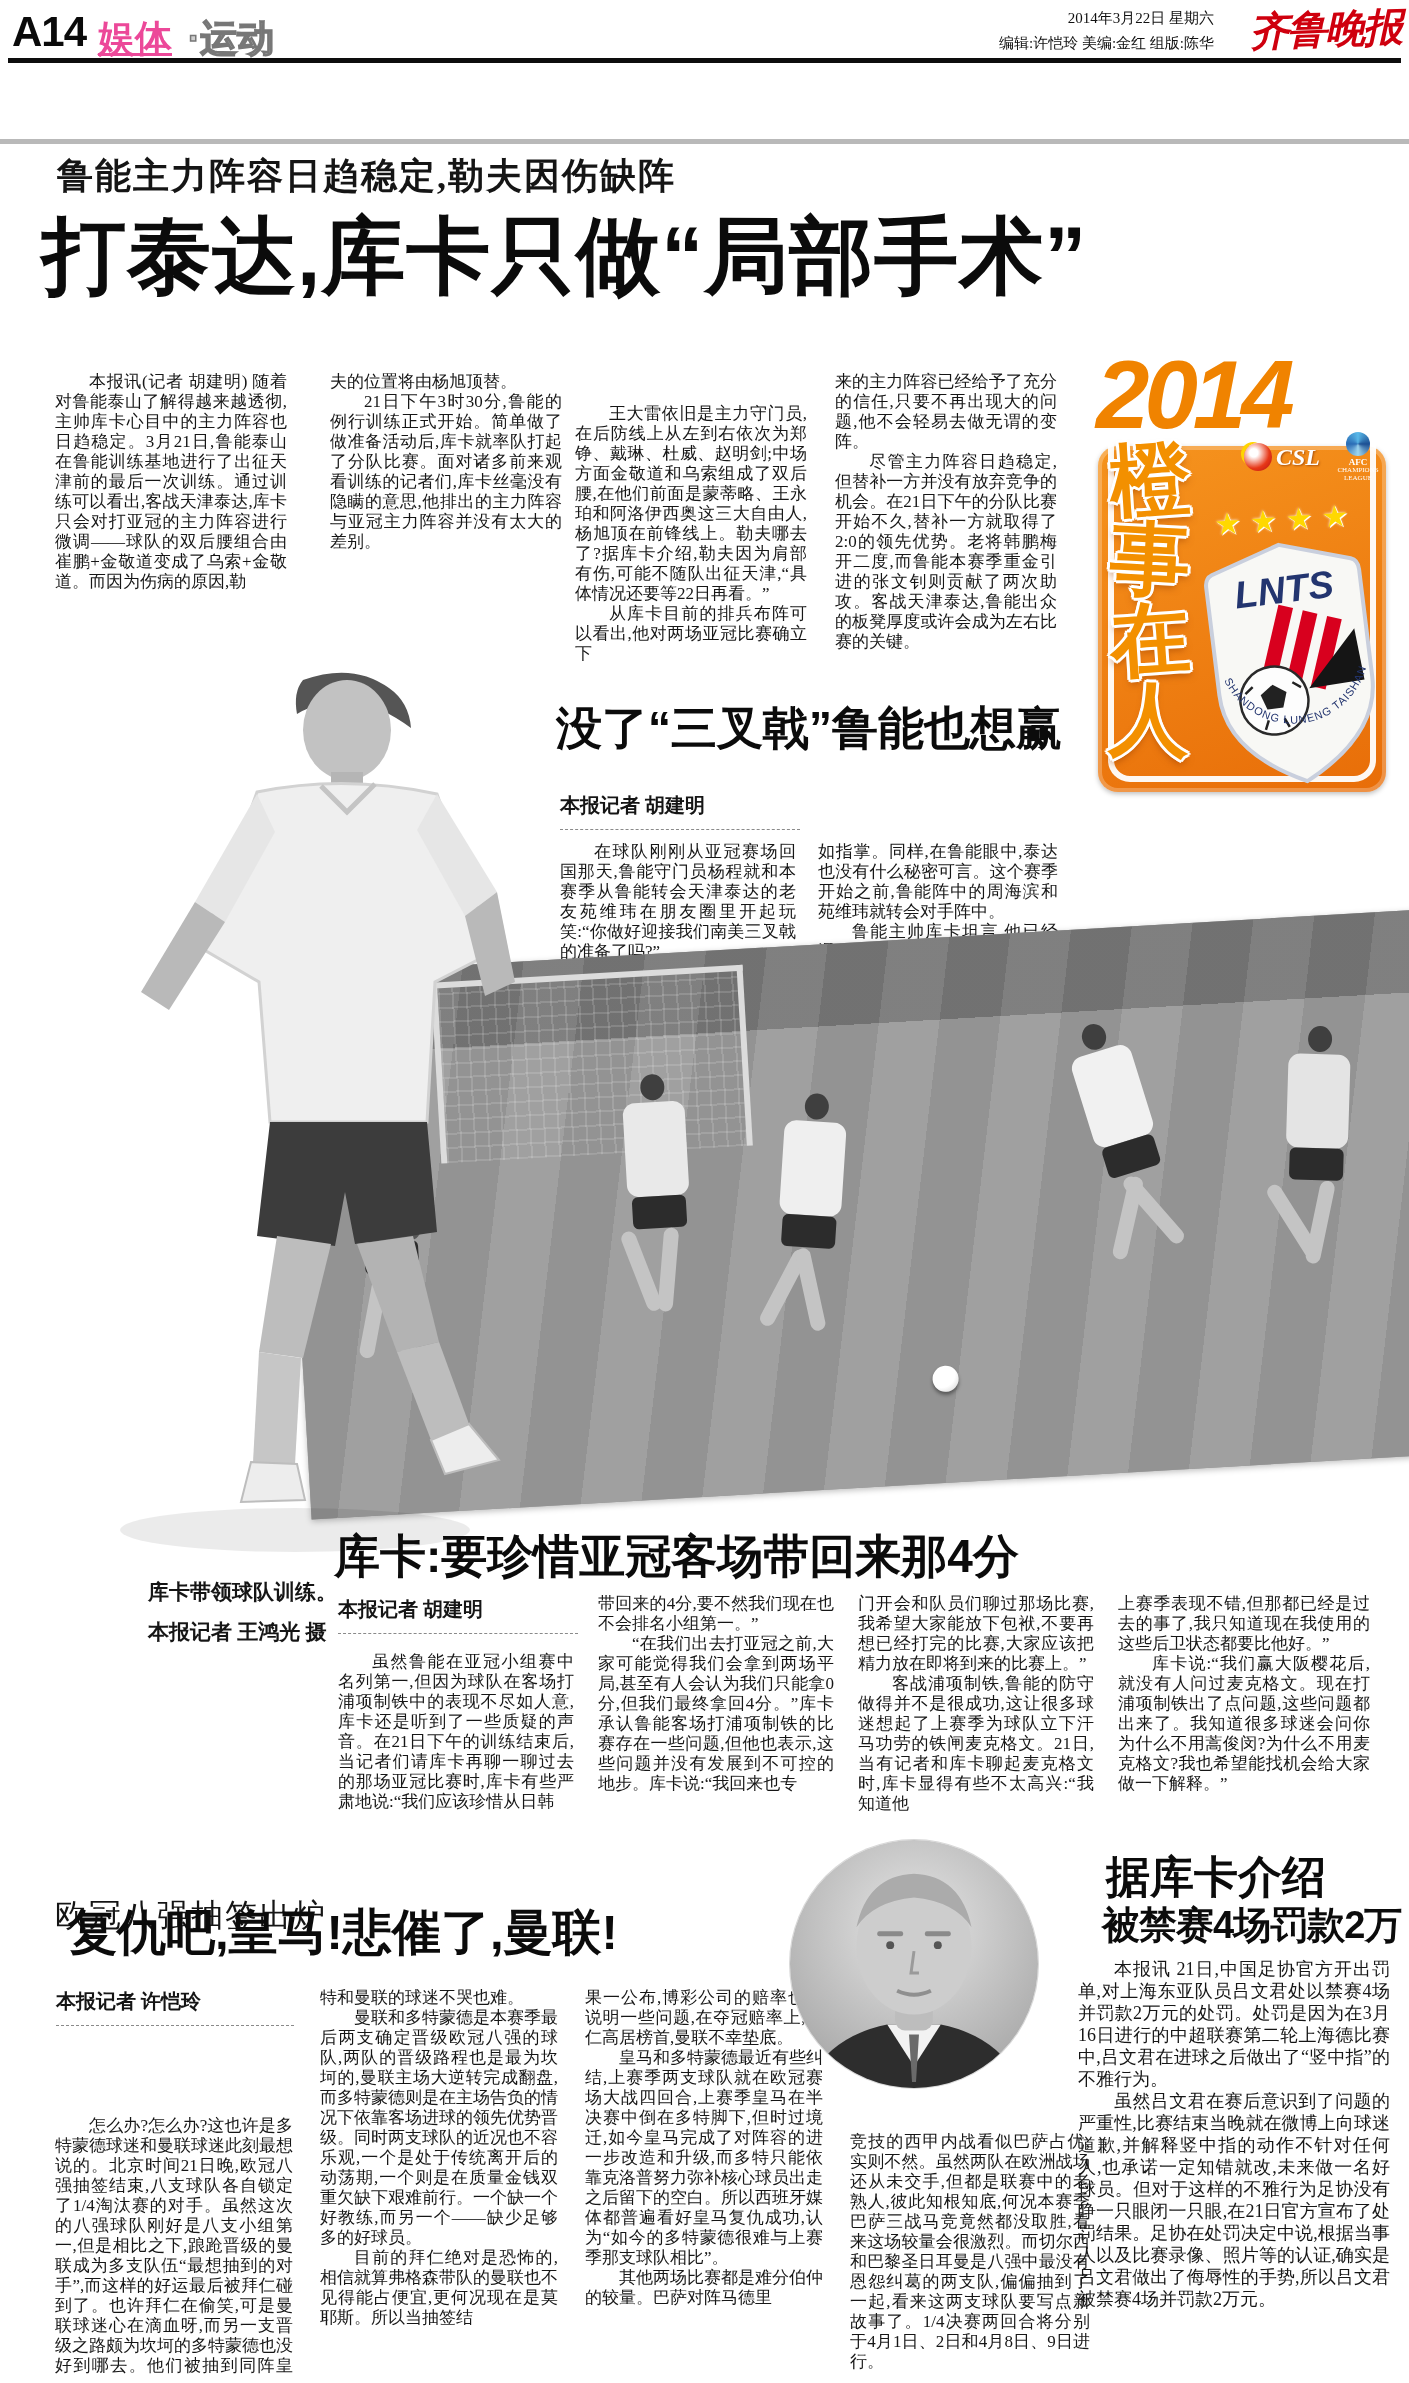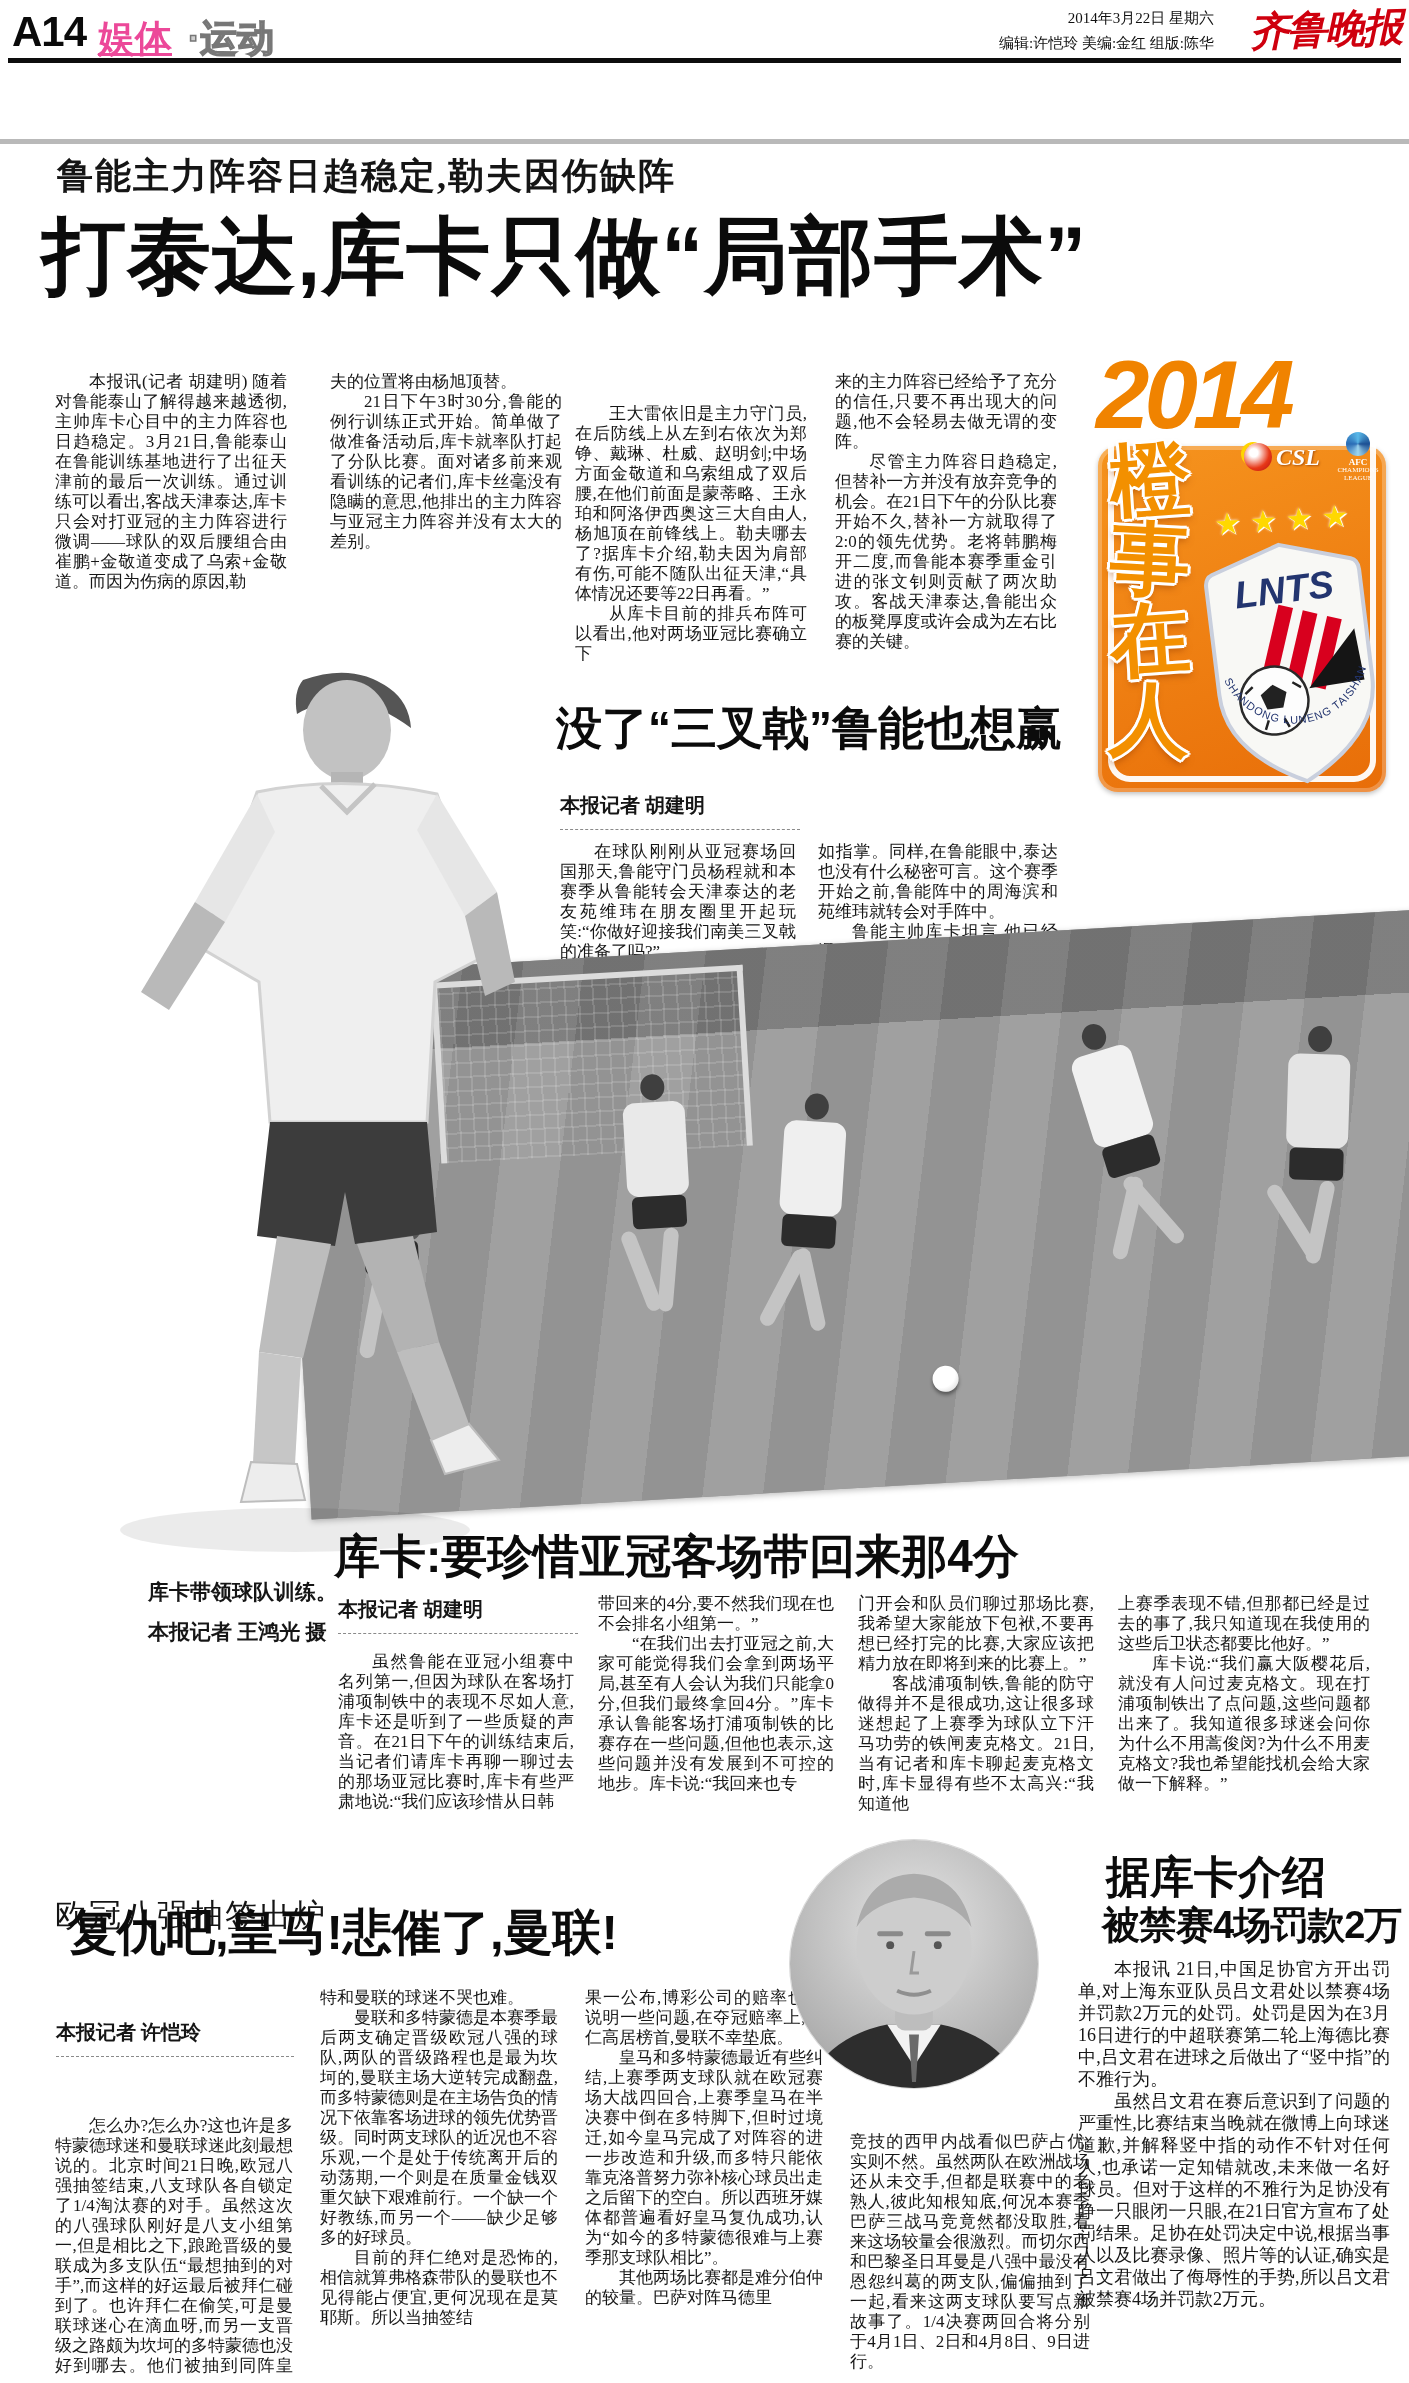--- a/index.html
+++ b/index.html
@@ -36,21 +36,21 @@
   .cap1{left:148px;top:1578px;font-size:21px;font-weight:700;}
   .cap2{left:148px;top:1618px;font-size:21px;font-weight:700;}
   .a3-headline{left:334px;top:1526px;font-size:46px;}
   .a3-byline{left:338px;top:1596px;width:240px;}
   .a3c1{left:338px;top:1652px;width:236px;height:175px;}
   .a3c2{left:598px;top:1594px;width:236px;height:228px;}
   .a3c3{left:858px;top:1594px;width:236px;height:228px;}
   .a3c4{left:1118px;top:1594px;width:252px;height:228px;}
   .a4-kicker{left:55px;top:1852px;font-size:32px;font-weight:400;margin-top:42px;}
   .a4-headline{left:50px;top:1900px;font-size:49px;margin-left:18px;}
-  .a4-byline{left:56px;top:1988px;width:238px;margin-top:31px;}
+  .a4-byline{left:56px;top:1988px;width:238px;}
   .a4c1{left:55px;top:2116px;width:238px;height:260px;}
   .a4c2{left:320px;top:1988px;width:238px;height:390px;}
   .a4c3{left:585px;top:1988px;width:238px;height:390px;}
   .a4c4{left:850px;top:2132px;width:240px;height:246px;}
   .a5-headline1{left:1106px;top:1848px;font-size:44px;}
   .a5-headline2{left:1102px;top:1900px;font-size:38px;letter-spacing:-1px;}
   .a5-text{left:1078px;top:1958px;width:312px;height:420px;}
   
   .coach-photo{left:45px;top:650px;width:480px;height:915px;z-index:3;}
   .training-photo{left:295px;top:942px;width:1146px;height:545px;transform:rotate(-3.3deg);

